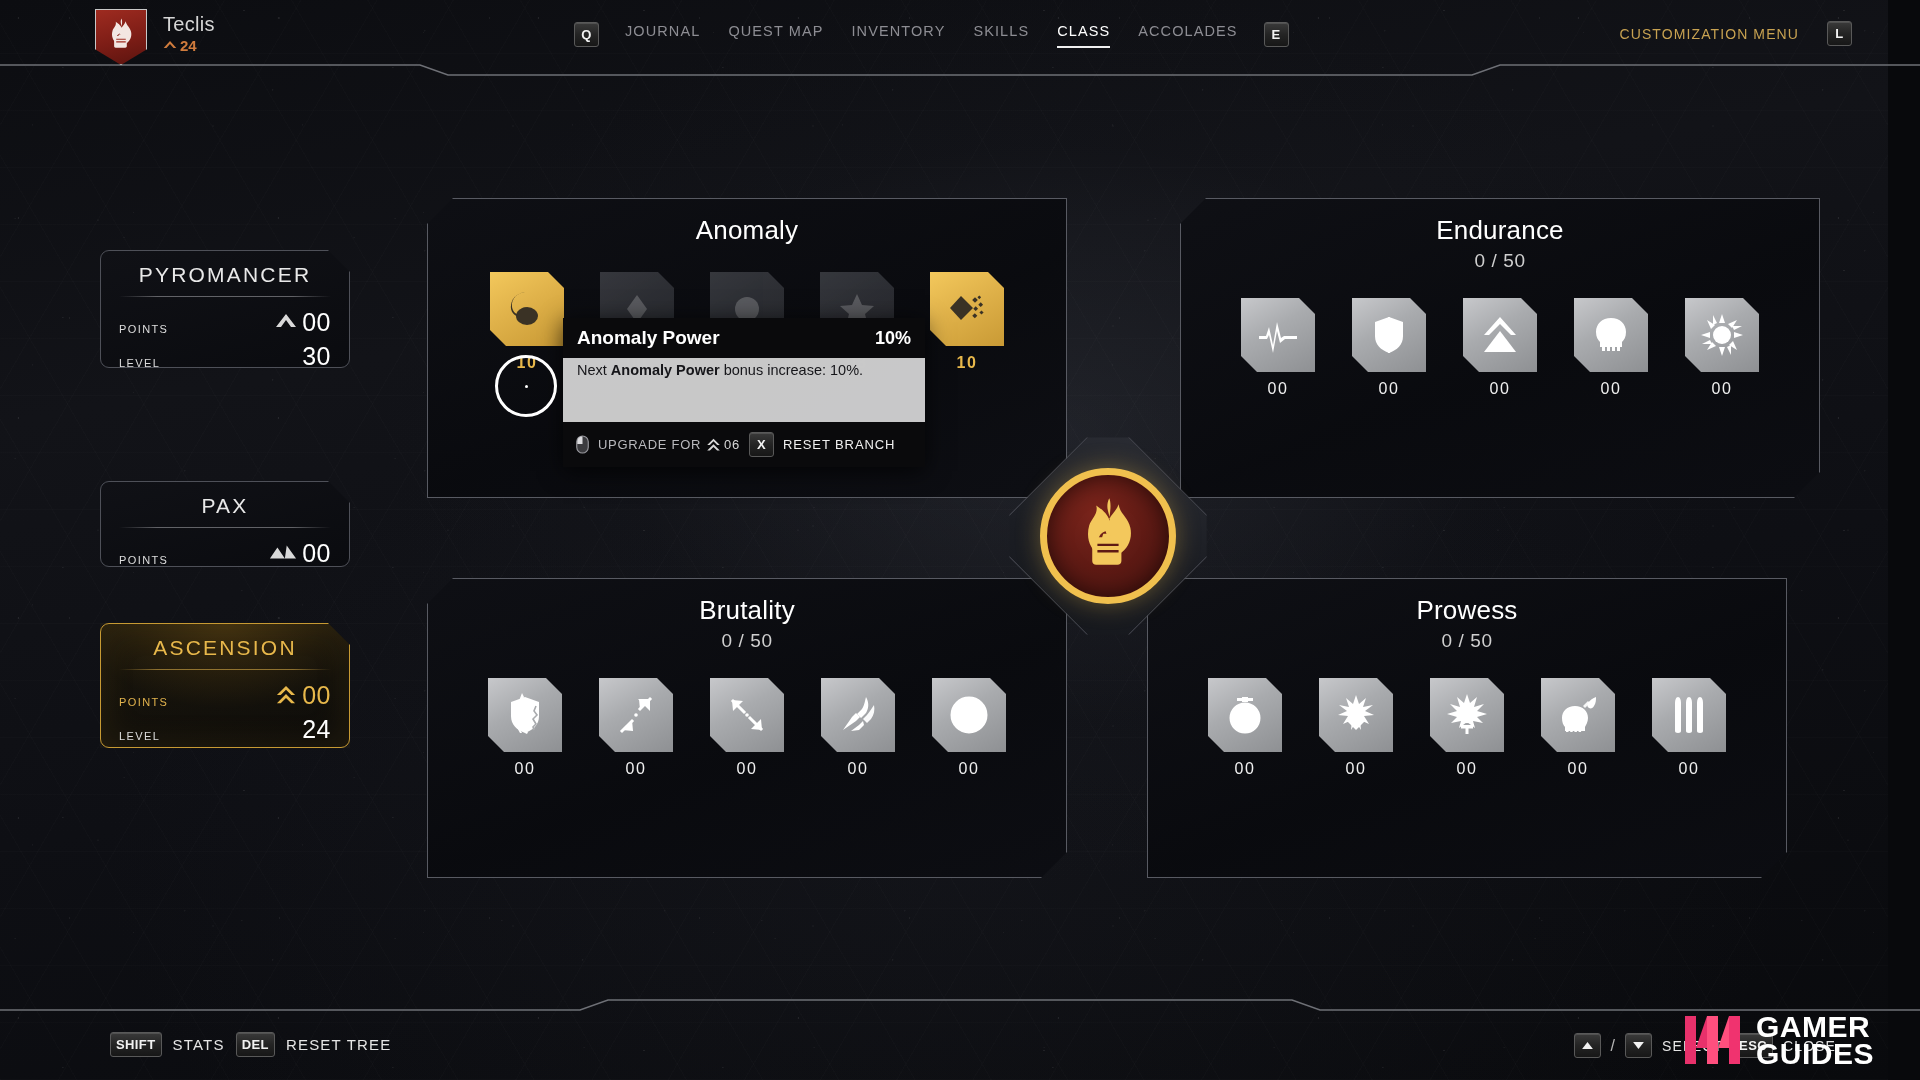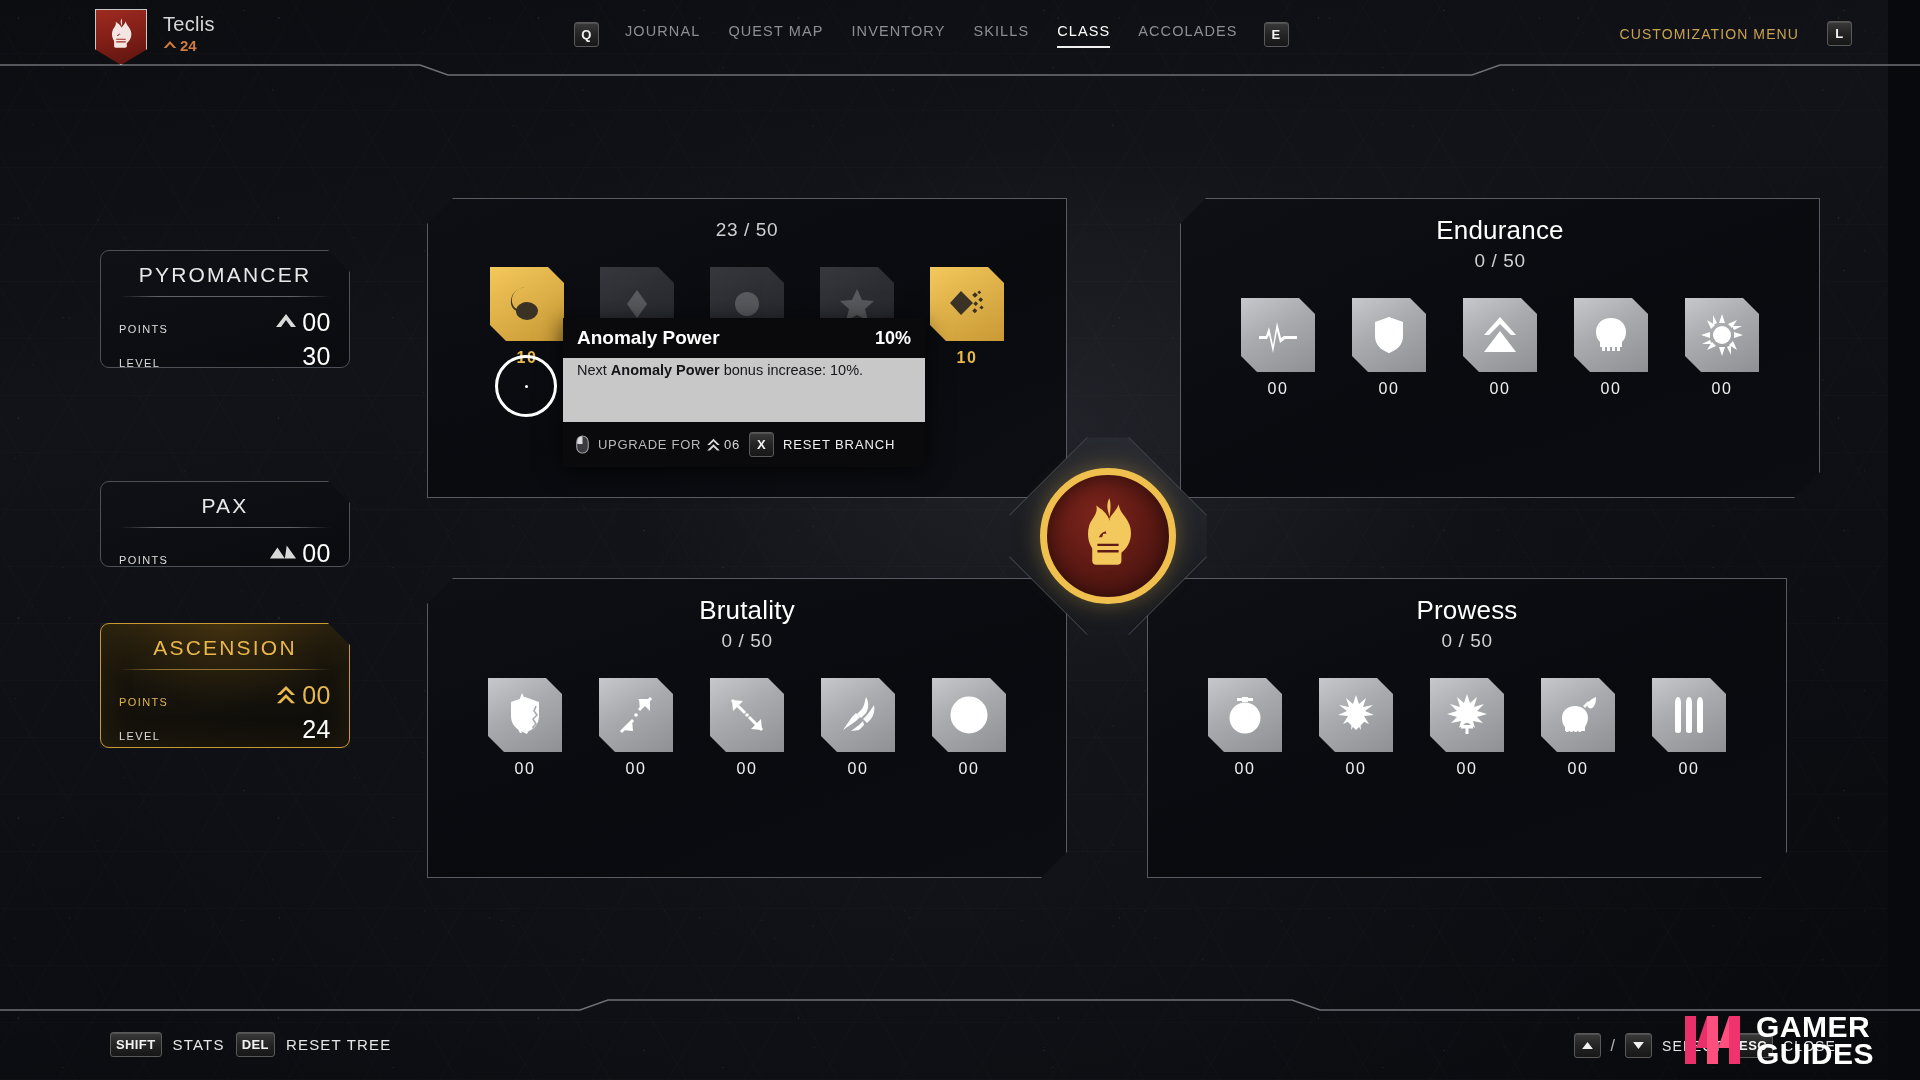--- a/index.html
+++ b/index.html
@@ -451,21 +451,21 @@
     <div class="stat-row">
       <span class="k">LEVEL</span>
       <span class="v">24</span>
     </div>
     <div class="pbar">
       <div class="fill pink" id="asc-fill" style="width: 25%;"></div>
     </div>
   </div>
 
   <div class="tree-panel layer" id="tree-anomaly">
-    <div class="t-count">23 / 50</div>
+    <div class="t-name">Anomaly</div>
     <div class="anomaly-row">
 
       <div class="node gold">
         <div class="chip">
           <svg viewBox="0 0 44 44">
             <path d="M22 5C12 5 6 12 7 20c1 6 6 9 11 8 3-1 4-4 3-6-1-2-4-2-5 0 2-3 6-2 7 1 1 4-3 7-7 7-7 0-11-6-10-12C7 10 14 5 22 5z"></path>
             <ellipse cx="22" cy="29" rx="11" ry="9"></ellipse>
           </svg>
         </div>
         <div class="val">10</div>

